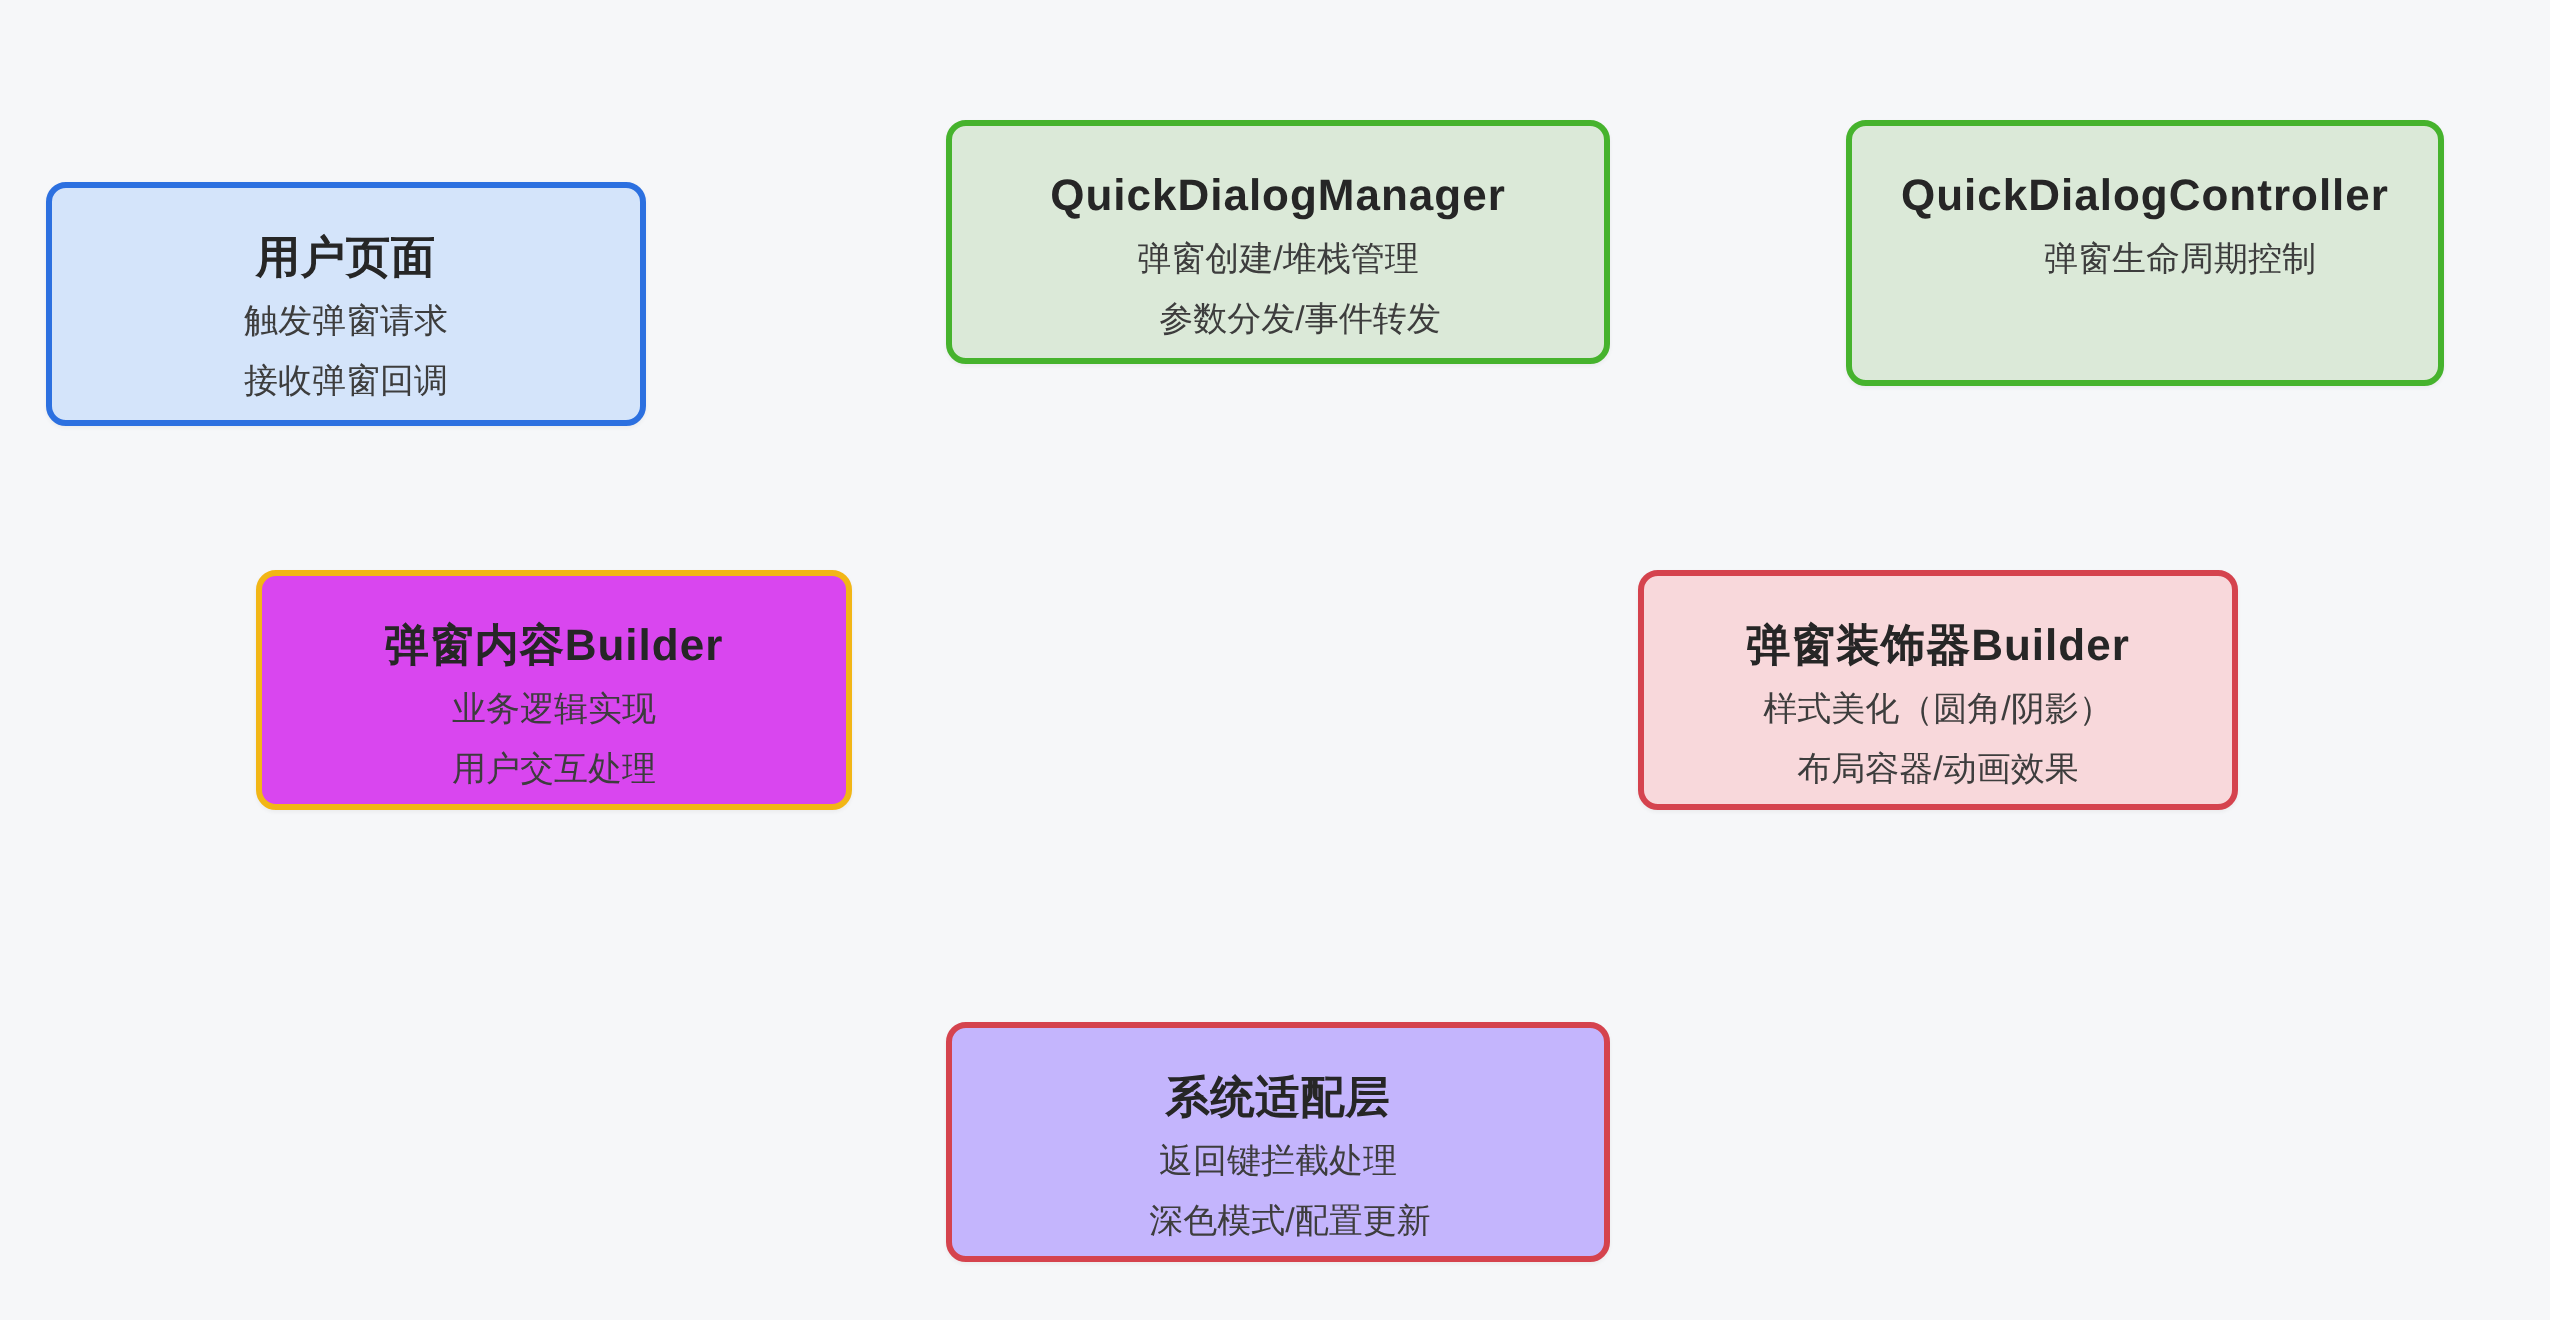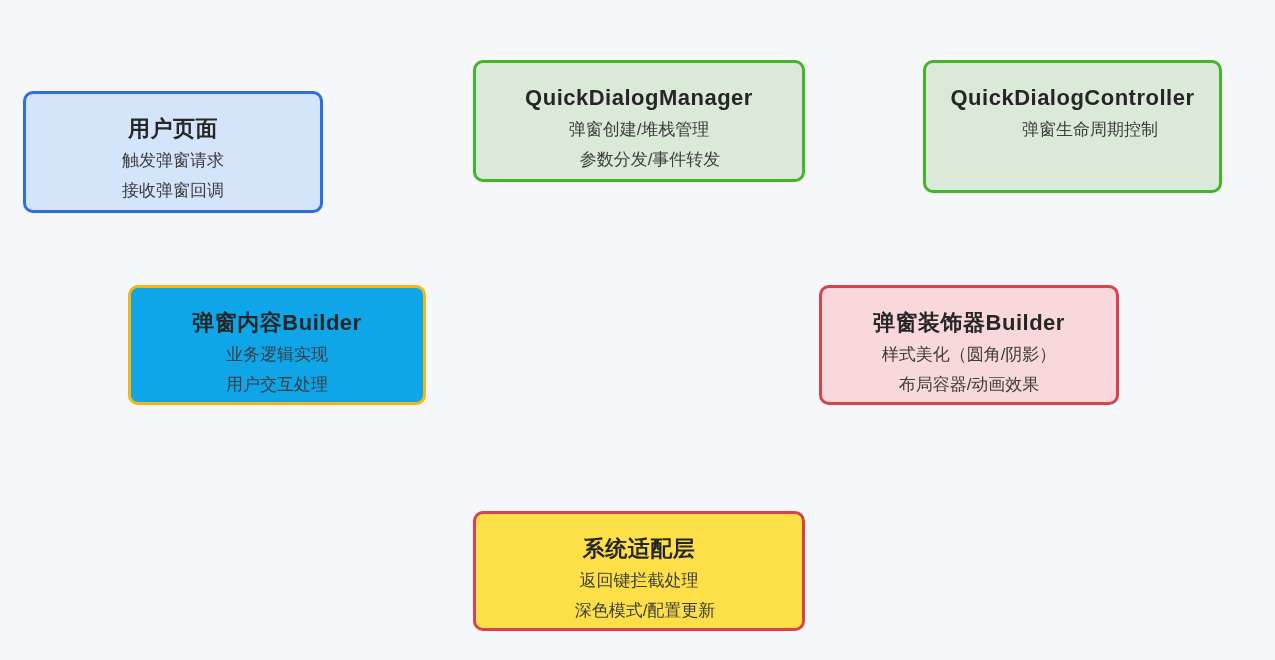--- a/index.html
+++ b/index.html
@@ -67,31 +67,31 @@
     <div class="node-title" style="color: rgb(38, 38, 38);">QuickDialogManager</div>
     <div class="node-line" style="color: rgb(61, 61, 61);">弹窗创建/堆栈管理</div>
     <div class="node-line" style="color: rgb(61, 61, 61); padding-left: 22px;">参数分发/事件转发</div>
   </div>
 
   <div class="node n2" style="background: rgb(219, 233, 216); border-color: rgb(70, 179, 45);">
     <div class="node-title" style="color: rgb(38, 38, 38);">QuickDialogController</div>
     <div class="node-line" style="color: rgb(61, 61, 61); padding-left: 35px;">弹窗生命周期控制</div>
   </div>
 
-  <div class="node n3" style="background: #0ea5e9; border-color: rgb(242, 182, 22);">
+  <div class="node n3" style="background: #d946ef; border-color: rgb(242, 182, 22);">
     <div class="node-title" style="color: rgb(38, 38, 38);">弹窗内容Builder</div>
     <div class="node-line" style="color: rgb(61, 61, 61);">业务逻辑实现</div>
     <div class="node-line" style="color: rgb(61, 61, 61);">用户交互处理</div>
   </div>
 
   <div class="node n4" style="background: rgb(248, 216, 219); border-color: rgb(213, 67, 78);">
     <div class="node-title" style="color: rgb(38, 38, 38);">弹窗装饰器Builder</div>
     <div class="node-line" style="color: rgb(61, 61, 61);">样式美化（圆角/阴影）</div>
     <div class="node-line" style="color: rgb(61, 61, 61);">布局容器/动画效果</div>
   </div>
 
-  <div class="node n5" style="background: #fde047; border-color: rgb(213, 67, 78);">
+  <div class="node n5" style="background: #c4b5fd; border-color: rgb(213, 67, 78);">
     <div class="node-title" style="color: rgb(38, 38, 38);">系统适配层</div>
     <div class="node-line" style="color: rgb(61, 61, 61);">返回键拦截处理</div>
     <div class="node-line" style="color: rgb(61, 61, 61); padding-left: 12px;">深色模式/配置更新</div>
   </div>
 
 </div>
 
 </body></html>

